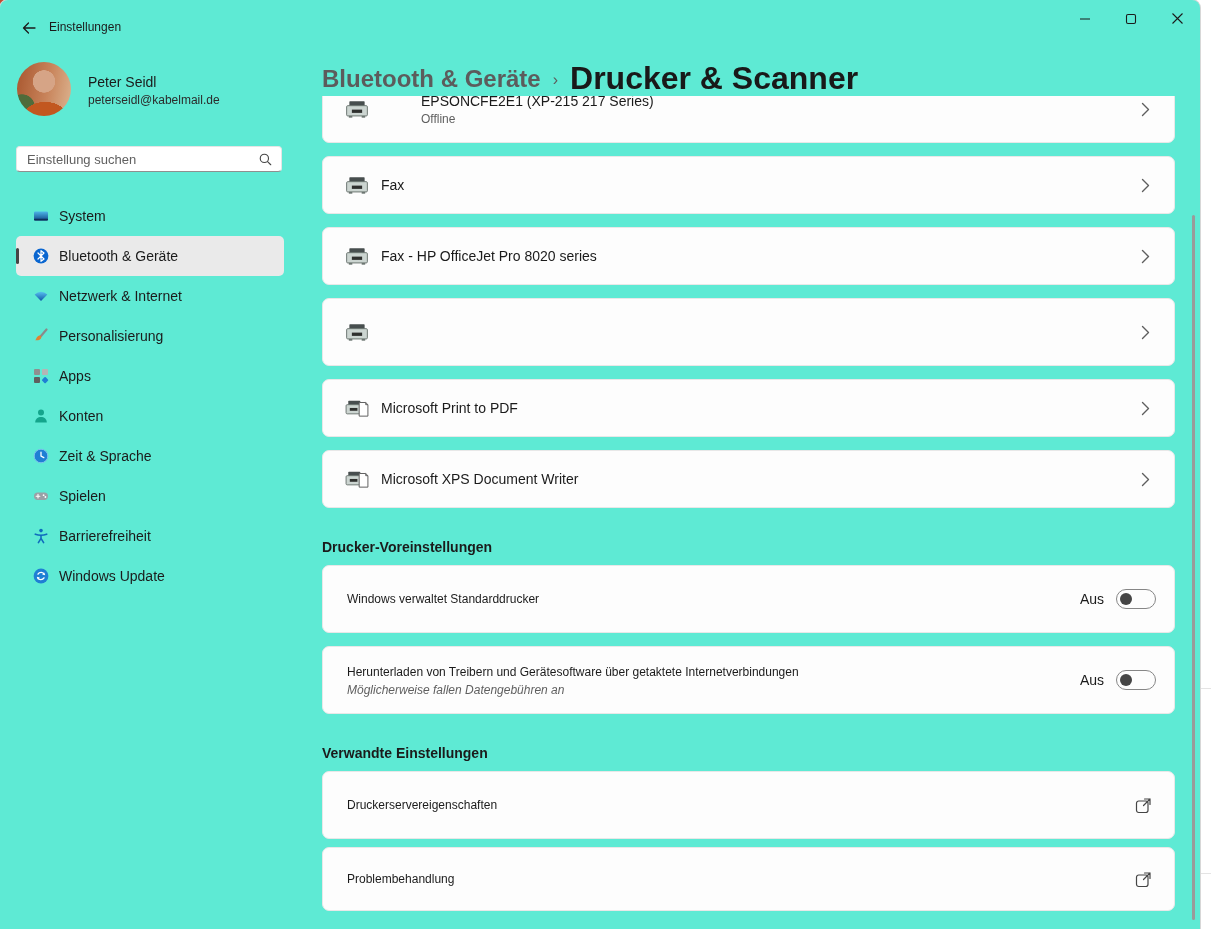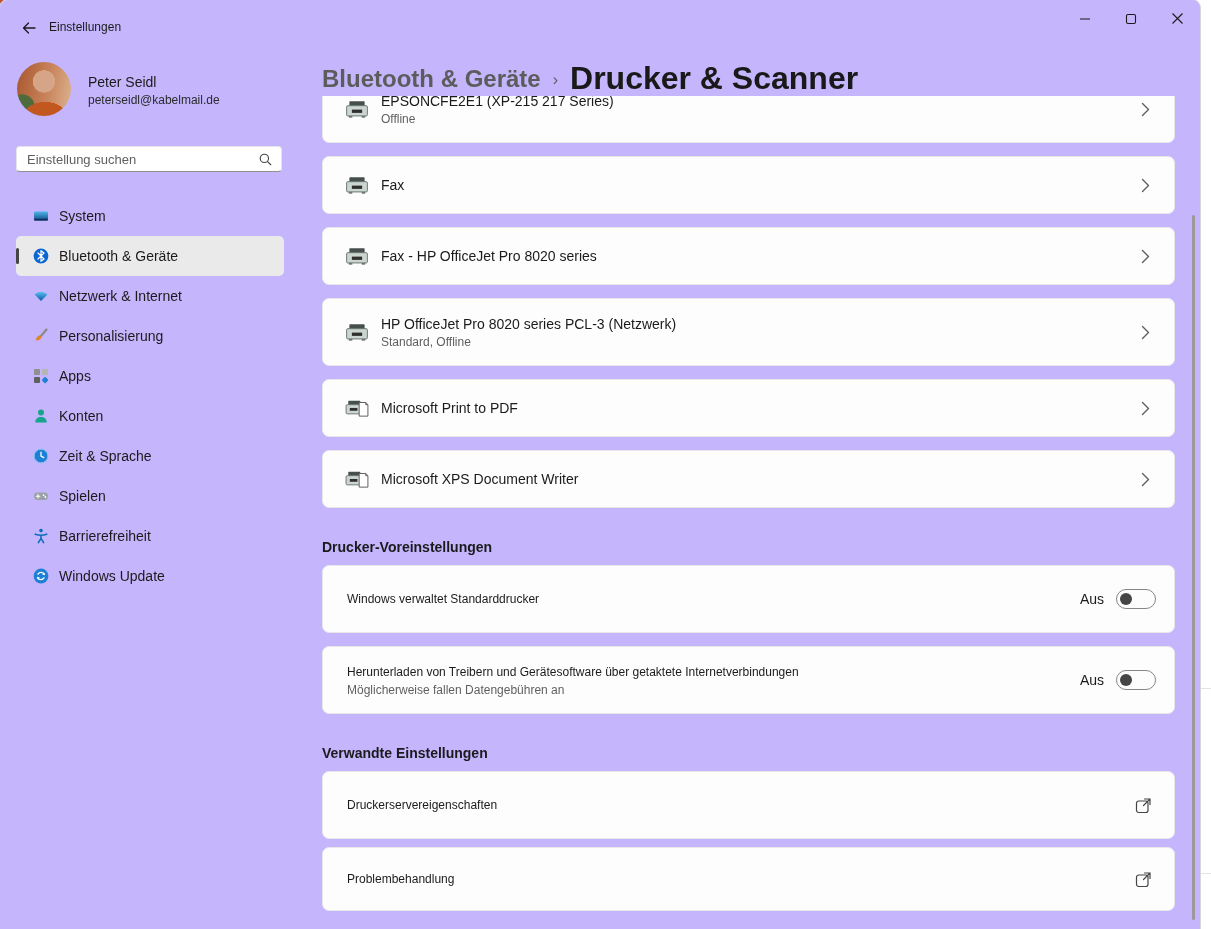--- a/index.html
+++ b/index.html
@@ -5,21 +5,21 @@
   * { margin:0; padding:0; box-sizing:border-box; }
   html,body { width:1211px; height:929px; overflow:hidden; }
   body { font-family:"Liberation Sans","DejaVu Sans",sans-serif; background:#ffffff; position:relative; color:#1b1b1b; }
 
   
   .backdrop-accent { position:absolute; left:0; top:0; width:18px; height:14px; background:#c14b2e; }
   .backdrop-accent2 { position:absolute; left:0; top:110px; width:3px; height:22px; background:#c14b2e; }
   .right-strip { position:absolute; left:1200px; top:0; width:11px; height:929px; background:#ffffff; }
   .right-strip .faint-line { position:absolute; left:0; width:11px; height:1px; background:#e4e4e4; }
 
-  .window { position:absolute; left:0; top:0; width:1200px; height:929px; background:#c4b5fd;
+  .window { position:absolute; left:0; top:0; width:1200px; height:929px; background:#5eead4;
             border-radius:8px 8px 0 0; overflow:hidden; box-shadow:0 0 0 1px #d7d7d7; }
 
   
   .titlebar { position:absolute; left:0; top:0; width:100%; height:48px; }
   .back-btn { position:absolute; left:14px; top:15px; width:30px; height:26px; display:flex; align-items:center; justify-content:center; border-radius:4px; cursor:pointer; }
   .app-title { position:absolute; left:49px; top:20px; font-size:12px; color:#1b1b1b; }
   .win-controls { position:absolute; right:0; top:0; height:37px; display:flex; }
   .win-btn { width:46px; height:37px; display:flex; align-items:center; justify-content:center; }
 
   
@@ -55,34 +55,34 @@
   .crumb-current { font-size:32px; font-weight:600; color:#191919; }
 
   .viewport { position:absolute; left:322px; top:96px; width:853px; bottom:0; overflow:hidden; }
 
   .card { background:#fdfdfd; border:1px solid #e8e8e8; border-radius:7px; display:flex; align-items:center;
           padding:0 16px 0 14px; cursor:pointer; }
   .card + .card { margin-top:13px; }
   .card.h58 { height:58px; }
   .card.h68 { height:68px; }
   .card.h64 { height:64px; }
-  .card.clipped { margin-top:-21px; }
+  .card.clipped { margin-top:-21px;gap:40px; }
 
   .dev-icon { width:24px; height:19px; margin:0 12px 0 8px; flex:0 0 24px; }
   .txt-block { display:flex; flex-direction:column; justify-content:center; }
   .dev-name { font-size:14px; color:#1b1b1b; line-height:20px; }
   .dev-status { font-size:12px; color:#5f5f5f; line-height:17px; }
   .spacer { flex:1; }
   .chevron { width:9px; height:15px; flex:0 0 9px; margin-right:8px; }
 
   .section-title { margin-top:31px; font-size:14px; font-weight:600; color:#1b1b1b; }
   .section-title + .card { margin-top:10px; }
 
   .setting-label { font-size:12px; color:#1b1b1b; line-height:20px; }
-  .setting-sub { font-size:12px; color:#5f5f5f; line-height:17px; }
+  .setting-sub { font-size:12px; color:#5f5f5f; line-height:17px;font-style:italic; }
   .toggle-state { font-size:14px; color:#1b1b1b; margin-right:12px; }
   .toggle { width:40px; height:20px; border:1px solid #868686; border-radius:10px; background:#fdfdfd; position:relative; cursor:pointer; flex:0 0 40px; margin-right:2px; }
   .toggle .knob { position:absolute; left:3px; top:3px; width:12px; height:12px; border-radius:50%; background:#454545; }
 
   .ext-icon { width:17px; height:17px; flex:0 0 17px; margin-right:6px; }
   .pad-left { padding-left:24px; }
 
   .scrollbar-thumb { position:absolute; left:1192px; top:215px; width:3px; height:705px; background:#9a9a9a; border-radius:2px; cursor:pointer; }
 </style>
 </head>
@@ -313,24 +313,20 @@
     </div>
 
     <div class="card h68">
       <svg class="dev-icon" viewBox="0 0 22 17">
         <rect x="4" y="1" width="14" height="4.5" rx="0.6" fill="#474e4e"></rect>
         <rect x="1.5" y="5" width="19" height="9.4" rx="1" fill="#ccd5d1" stroke="#6d7672" stroke-width="0.9"></rect>
         <rect x="6.3" y="8.6" width="9.4" height="3" fill="#2f302e"></rect>
         <rect x="3.5" y="14.4" width="3.2" height="1.6" fill="#6d7672"></rect>
         <rect x="15.3" y="14.4" width="3.2" height="1.6" fill="#6d7672"></rect>
       </svg>
-      <div class="txt-block">
-        <span class="dev-name">HP OfficeJet Pro 8020 series PCL-3 (Netzwerk)</span>
-        <span class="dev-status">Standard, Offline</span>
-      </div>
       <div class="spacer"></div>
       <svg class="chevron" viewBox="0 0 9 15">
         <path d="M1.5 1.5 L7.5 7.5 L1.5 13.5" stroke="#5e5e5e" stroke-width="1.4" fill="none" stroke-linecap="round" stroke-linejoin="round"></path>
       </svg>
     </div>
 
     <div class="card h58">
       <svg class="dev-icon" viewBox="0 0 22 17">
         <rect x="3" y="1.5" width="11" height="3.8" rx="0.6" fill="#474e4e"></rect>
         <rect x="1" y="5" width="15" height="8.4" rx="1" fill="#ccd5d1" stroke="#6d7672" stroke-width="0.9"></rect>

